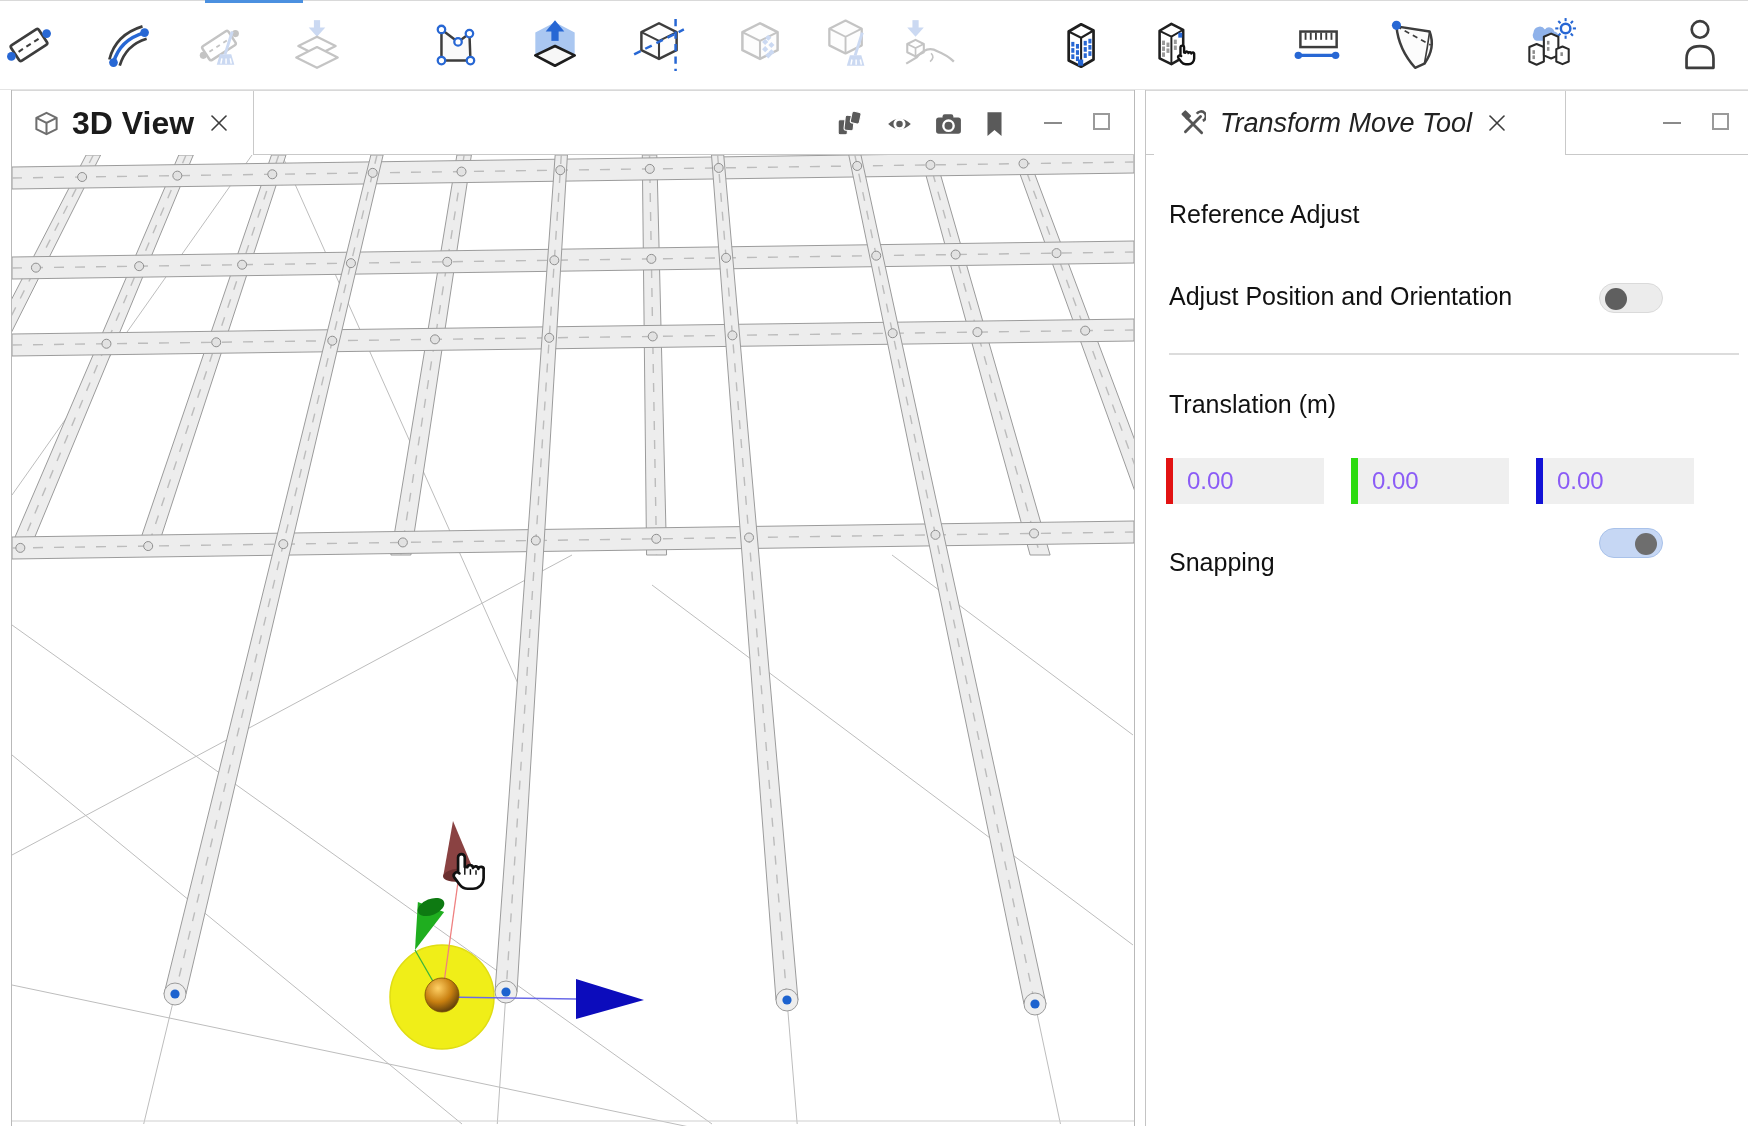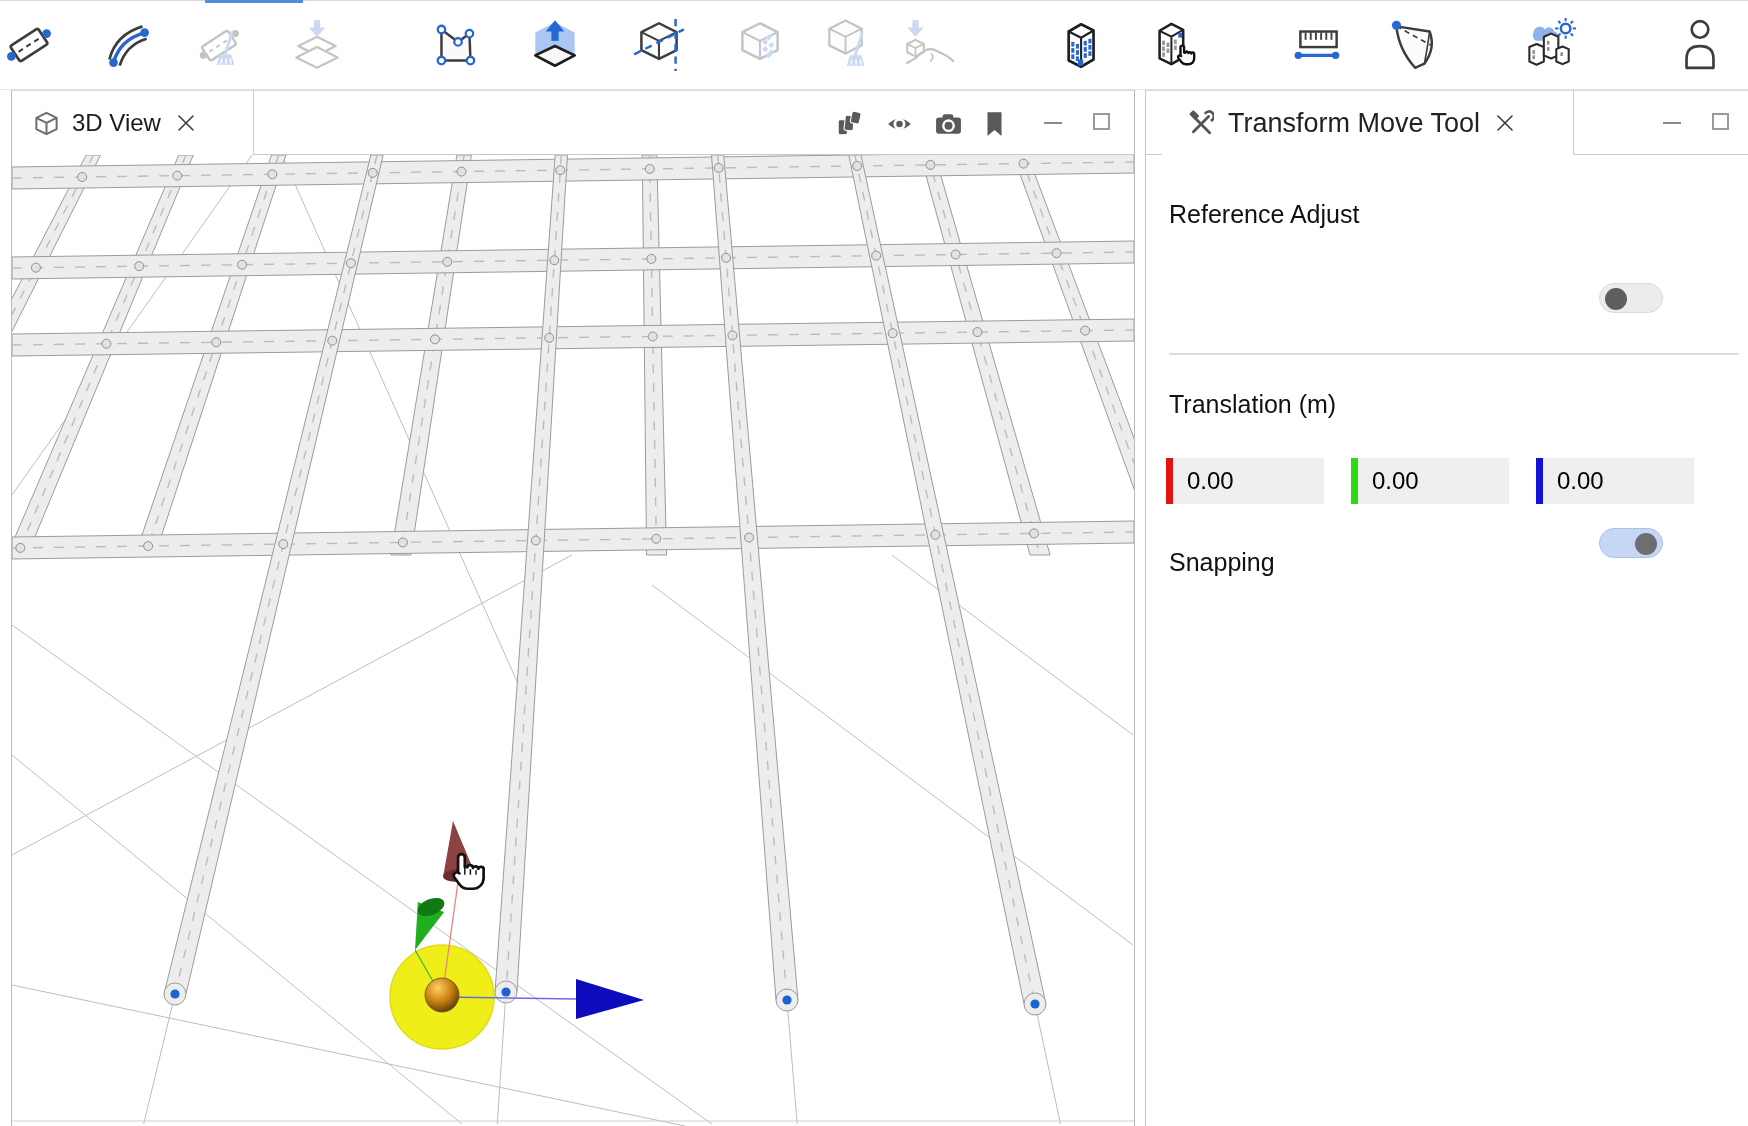--- a/index.html
+++ b/index.html
@@ -18,23 +18,23 @@
   
   .panel { position:absolute; top:90px; background:#fff; }
   #left-panel  { left:11px;  width:1124px; height:1036px;
                  border-left:1px solid #b9b9b9; border-right:1px solid #b9b9b9; }
   #right-panel { left:1145px; width:603px; height:1036px; border-left:1px solid #c4c4c4; }
   .panel-header { position:absolute; left:0; top:0; right:0; height:65px; background:#fff;
                   border-top:1px solid #d8d8d8; border-bottom:1px solid #c9c9c9; }
   .tab { position:absolute; top:0; height:64px; display:flex; align-items:center;
          background:#fff; border-right:1px solid #c9c9c9; }
   #view3d-tab { left:0; width:242px; padding-left:21px; }
-  #transform-tab { left:16px; width:412px; padding-left:26px; }
+  #transform-tab { left:8px; width:412px; padding-left:26px;font-style:italic; }
   .tab-title { white-space:nowrap; }
-  #view3d-title { font-size:24px; font-weight:normal; margin:0 14px 0 12px; }
+  #view3d-title { font-size:32px; font-weight:bold; margin:0 14px 0 12px; }
   #transform-title { font-size:27px; font-weight:400; color:#222; margin:0 14px 0 14px; }
   .close-btn { width:22px; height:22px; cursor:pointer; }
   .hdr-icon { position:absolute; top:19px; width:27px; height:27px; cursor:pointer; }
   .minimize-btn { position:absolute; width:18px; height:2px; background:#8a8a8a; top:31px; cursor:pointer; }
   .maximize-btn { position:absolute; width:17px; height:17px; border:2px solid #9a9a9a; top:22px;
                   background:#fff; cursor:pointer; }
 
   
   #viewport { position:absolute; left:0; top:65px; width:1122px; height:971px; background:#fff; }
 
@@ -47,21 +47,21 @@
   .toggle { position:absolute; width:64px; height:30px; border-radius:15px; cursor:pointer; }
   .toggle .knob { position:absolute; top:4px; width:22px; height:22px; border-radius:50%; background:#666; }
   .toggle.off { background:#ececec; border:1px solid #dadada; }
   .toggle.off .knob { left:5px; background:#5f5f5f; }
   .toggle.on  { background:#c6d7f4; border:1px solid #a9c2ea; }
   .toggle.on  .knob { right:5px; background:#6e6e6e; }
   .rp-divider { position:absolute; left:23px; width:570px; height:2px; background:#dcdcdc; }
   .axis-input { position:absolute; top:368px; width:158px; height:46px; background:#efefef;
                 display:flex; align-items:center; cursor:text; }
   .axis-bar { width:7px; height:46px; flex:0 0 auto; }
-  .axis-value { font-size:24px; color:#000000; padding-left:14px; }
+  .axis-value { font-size:24px; color:#8b5cf6; padding-left:14px; }
 </style>
 </head>
 <body>
 
 <div id="app">
 
   <div id="toolbar">
     <div id="top-edge"></div>
     <div id="top-accent" style="left:205px; width:98px;"></div>
 
@@ -407,20 +407,21 @@
                 <line x1="18" y1="4" x2="4" y2="18"></line>
               </g>
             </svg></span>
       </div>
       <span class="minimize-btn" style="left:517px"></span>
       <span class="maximize-btn" style="left:566px"></span>
     </div>
 
     <div class="rp-label" style="left:23px; top:110px;">Reference Adjust</div>
 
+    <div class="rp-label" style="left:23px; top:192px;">Adjust Position and Orientation</div>
     <div class="toggle off" style="left:453px; top:193px;">
         <div class="knob"></div>
       </div>
 
     <div class="rp-divider" style="top:263px;"></div>
 
     <div class="rp-label" style="left:23px; top:300px;">Translation (m)</div>
     <div id="axis-inputs">
         <div class="axis-input" style="left: 20px;">
           <div class="axis-bar" style="background: rgb(226, 18, 18);"></div>

